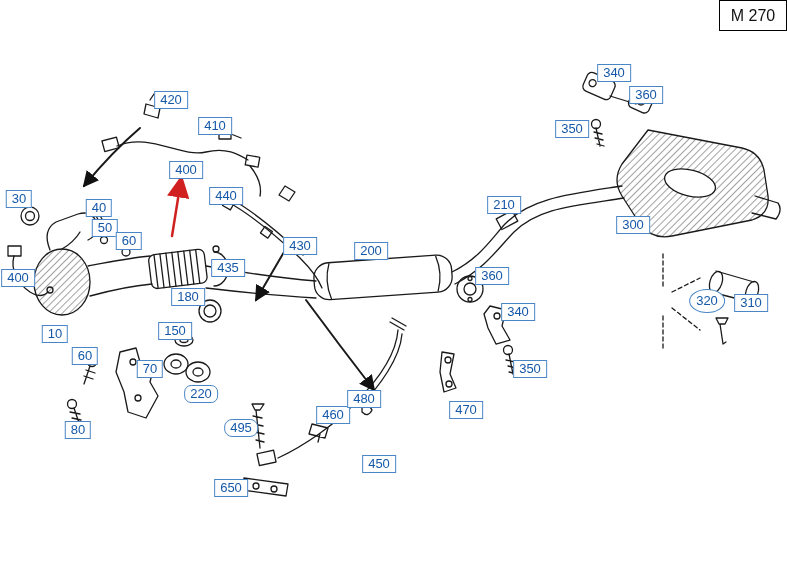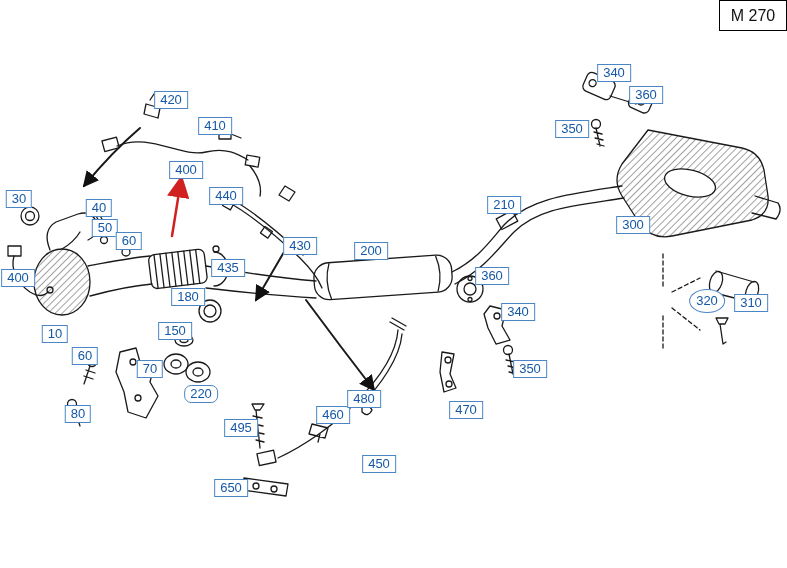--- a/index.html
+++ b/index.html
@@ -221,22 +221,22 @@
       <div class="callout" style="left: 226px; top: 196px;">440</div>
       <div class="callout" style="left: 300px; top: 246px;">430</div>
       <div class="callout" style="left: 228px; top: 268px;">435</div>
       <div class="callout" style="left: 188px; top: 297px;">180</div>
       <div class="callout" style="left: 18px; top: 278px;">400</div>
       <div class="callout" style="left: 55px; top: 334px;">10</div>
       <div class="callout" style="left: 175px; top: 331px;">150</div>
       <div class="callout" style="left: 85px; top: 356px;">60</div>
       <div class="callout" style="left: 150px; top: 369px;">70</div>
       <div class="callout" style="left: 201px; top: 394px; border-radius: 7px;">220</div>
-      <div class="callout" style="left: 78px; top: 414px; text-align: center;">80</div>
-      <div class="callout" style="left: 241px; top: 428px;">495</div>
+      <div class="callout" style="left: 78px; top: 430px; text-align: center;">80</div>
+      <div class="callout" style="left: 241px; top: 428px; border-radius: 8px;">495</div>
       <div class="callout" style="left: 314px; top: 415px; margin-left: 19px;">460</div>
       <div class="callout" style="left: 364px; top: 399px; text-align: center;">480</div>
       <div class="callout" style="left: 379px; top: 464px;">450</div>
       <div class="callout" style="left: 231px; top: 488px;">650</div>
       <div class="callout" style="left: 466px; top: 383px; margin-top: 27px;">470</div>
       <div class="callout" style="left: 371px; top: 251px;">200</div>
       <div class="callout" style="left: 504px; top: 205px;">210</div>
       <div class="callout" style="left: 492px; top: 276px;">360</div>
       <div class="callout" style="left: 518px; top: 312px;">340</div>
       <div class="callout" style="left: 530px; top: 369px;">350</div>

